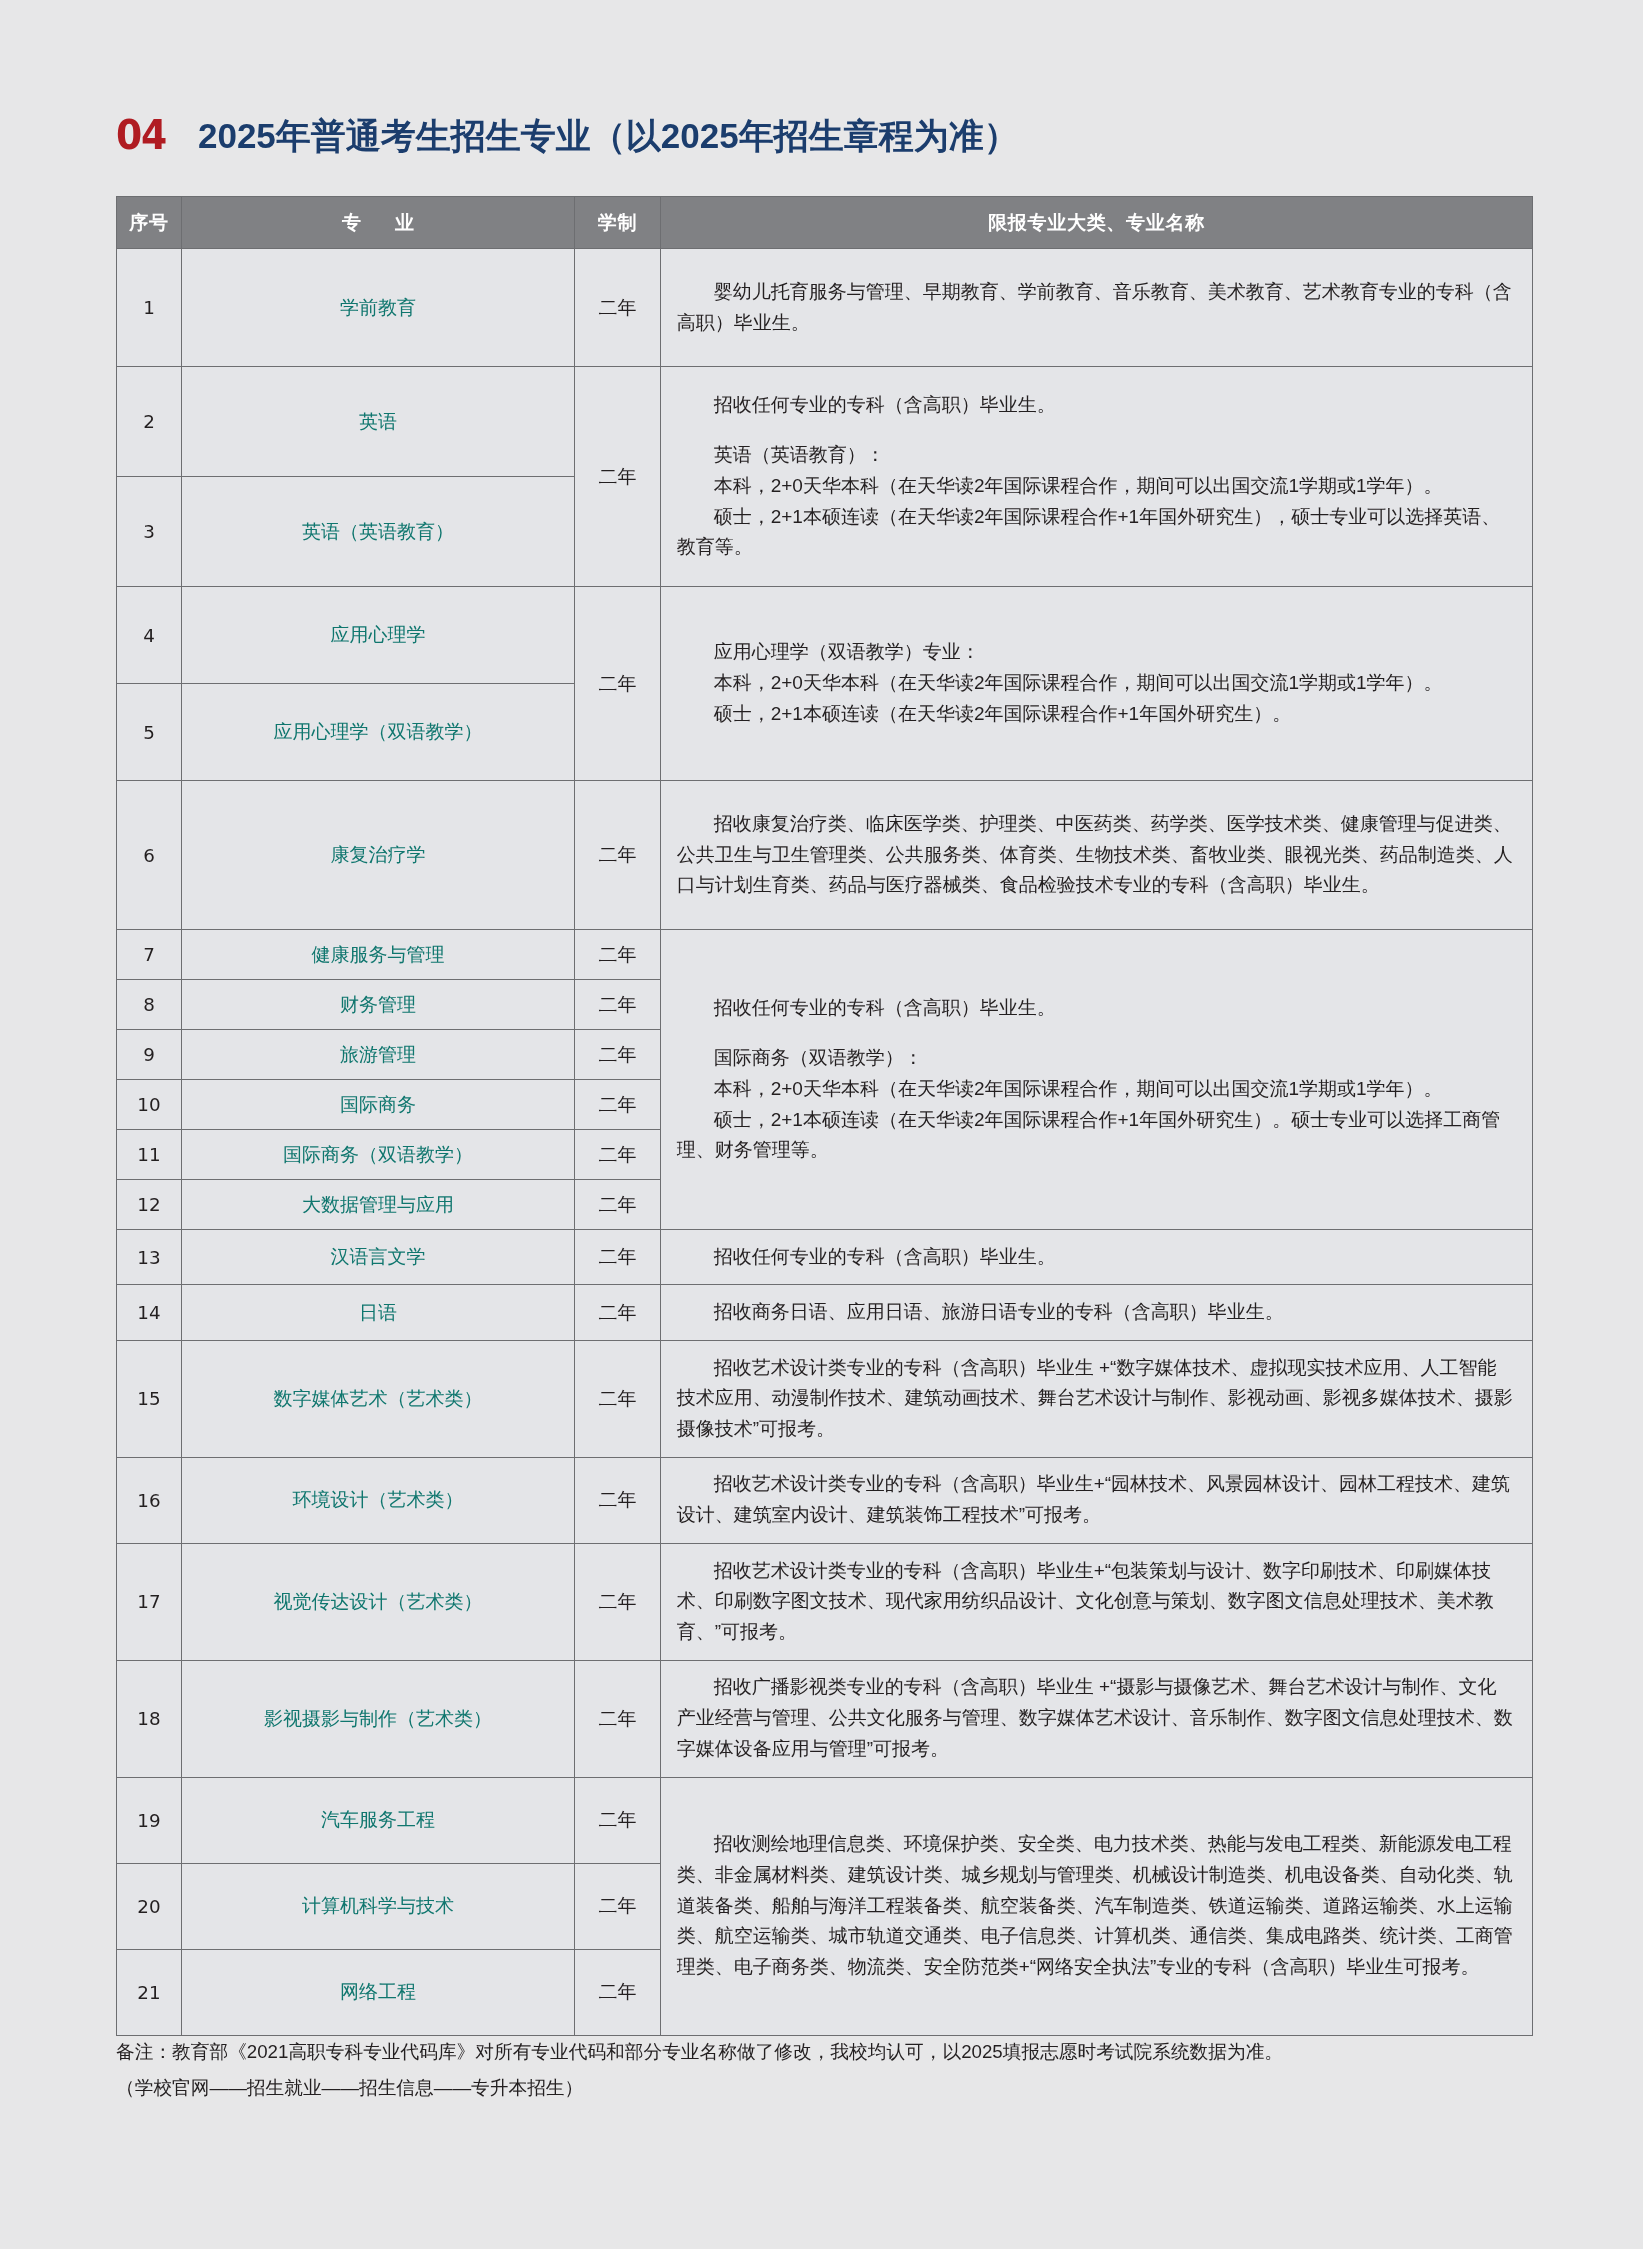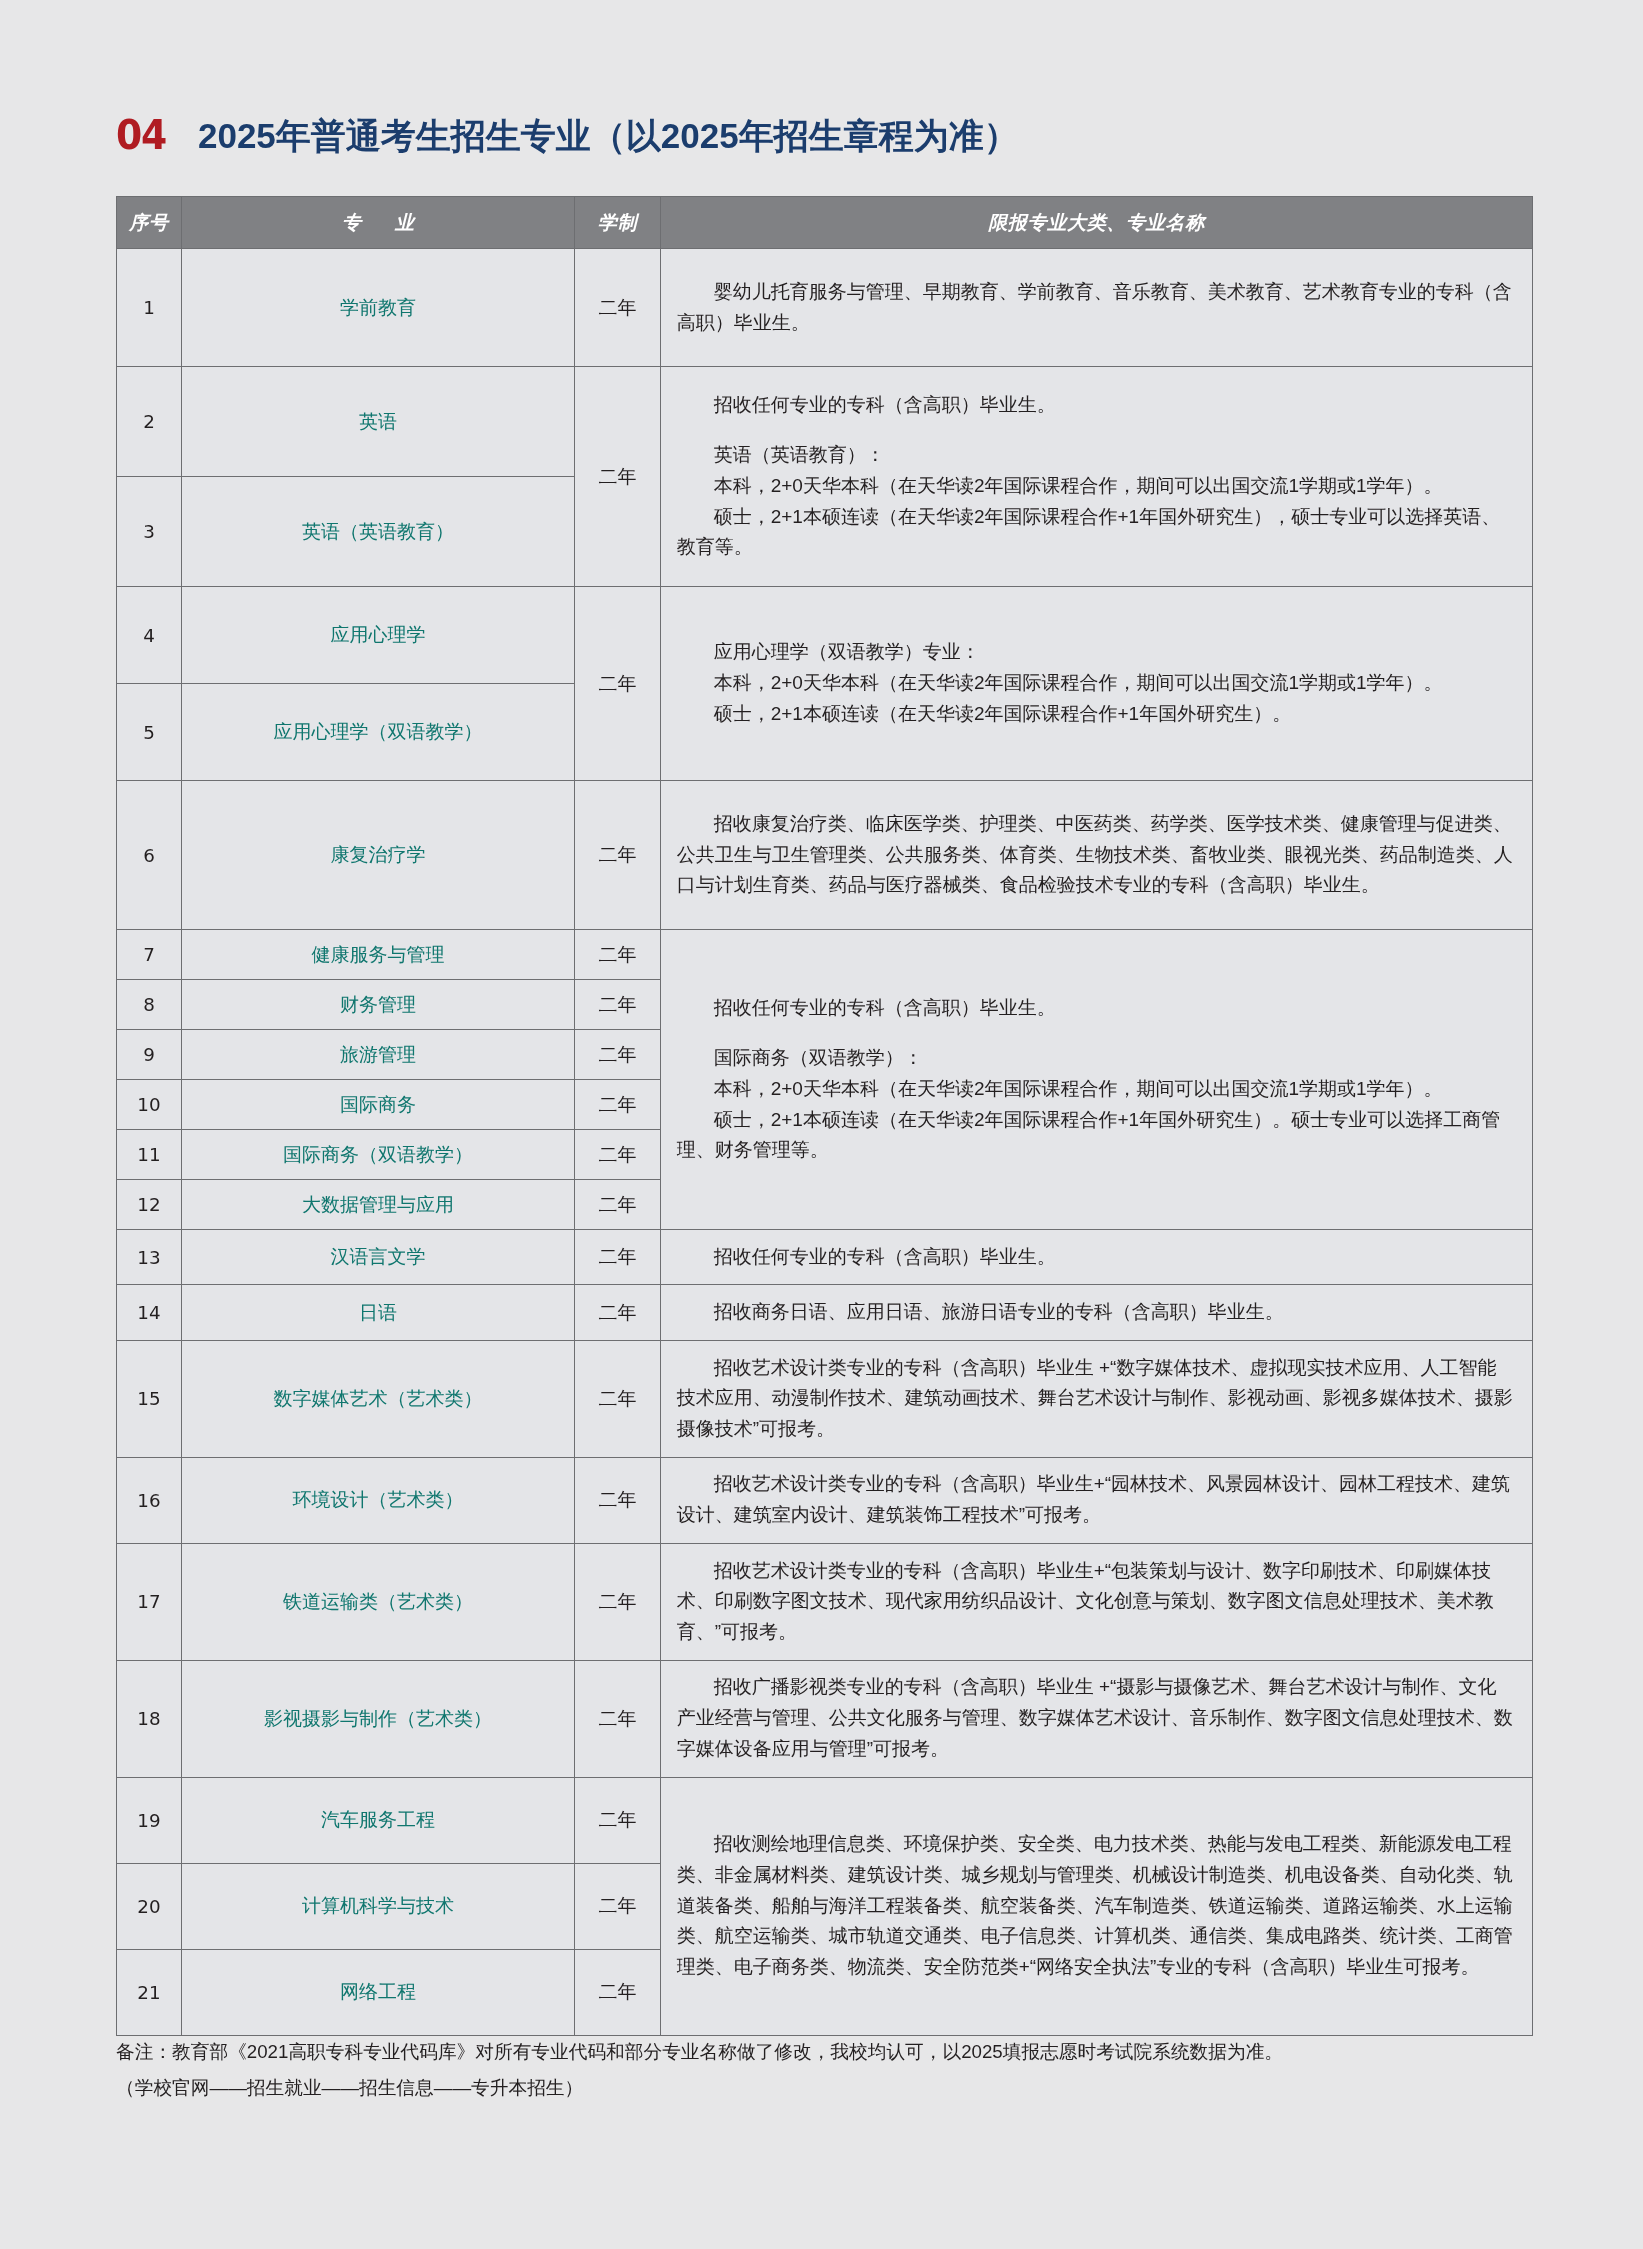--- a/index.html
+++ b/index.html
@@ -68,21 +68,20 @@
   }
   table.majors thead th {
     background: #808184;
     color: #ffffff;
     font-weight: 700;
     font-size: 19px;
     height: 52px;
     padding: 0 3.9px;
     text-align: center;
     letter-spacing: 0.7px;
-    font-style: italic;
   }
   th.c-no   { width: 65px; }
   th.c-maj  { width: 393px; }
   th.c-yr   { width: 86px; }
   th.c-desc { width: auto; }
 
   th.c-maj .spaced { letter-spacing: 14.4px; padding-left: 14.4px; }
 
   td.cell-no {
     text-align: center;
@@ -263,21 +262,21 @@
           <td class="cell-no">16</td>
           <td class="cell-maj">环境设计（艺术类）</td>
           <td class="cell-yr">二年</td>
           <td class="cell-desc">
             <p>招收艺术设计类专业的专科（含高职）毕业生+“园林技术、风景园林设计、园林工程技术、建筑设计、建筑室内设计、建筑装饰工程技术”可报考。</p>
           </td>
         </tr>
 
         <tr style="height:99px;">
           <td class="cell-no">17</td>
-          <td class="cell-maj">铁道运输类（艺术类）</td>
+          <td class="cell-maj">视觉传达设计（艺术类）</td>
           <td class="cell-yr">二年</td>
           <td class="cell-desc">
             <p>招收艺术设计类专业的专科（含高职）毕业生+“包装策划与设计、数字印刷技术、印刷媒体技术、印刷数字图文技术、现代家用纺织品设计、文化创意与策划、数字图文信息处理技术、美术教育、”可报考。</p>
           </td>
         </tr>
 
         <tr style="height:98px;">
           <td class="cell-no">18</td>
           <td class="cell-maj">影视摄影与制作（艺术类）</td>
           <td class="cell-yr">二年</td>

